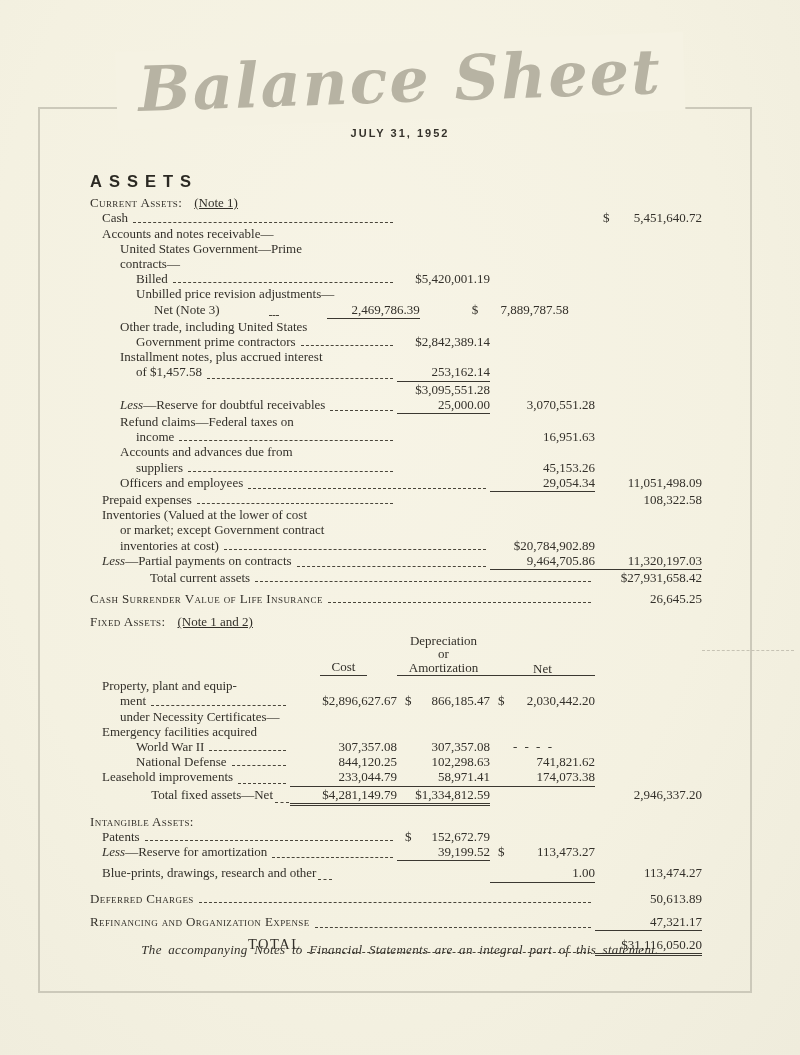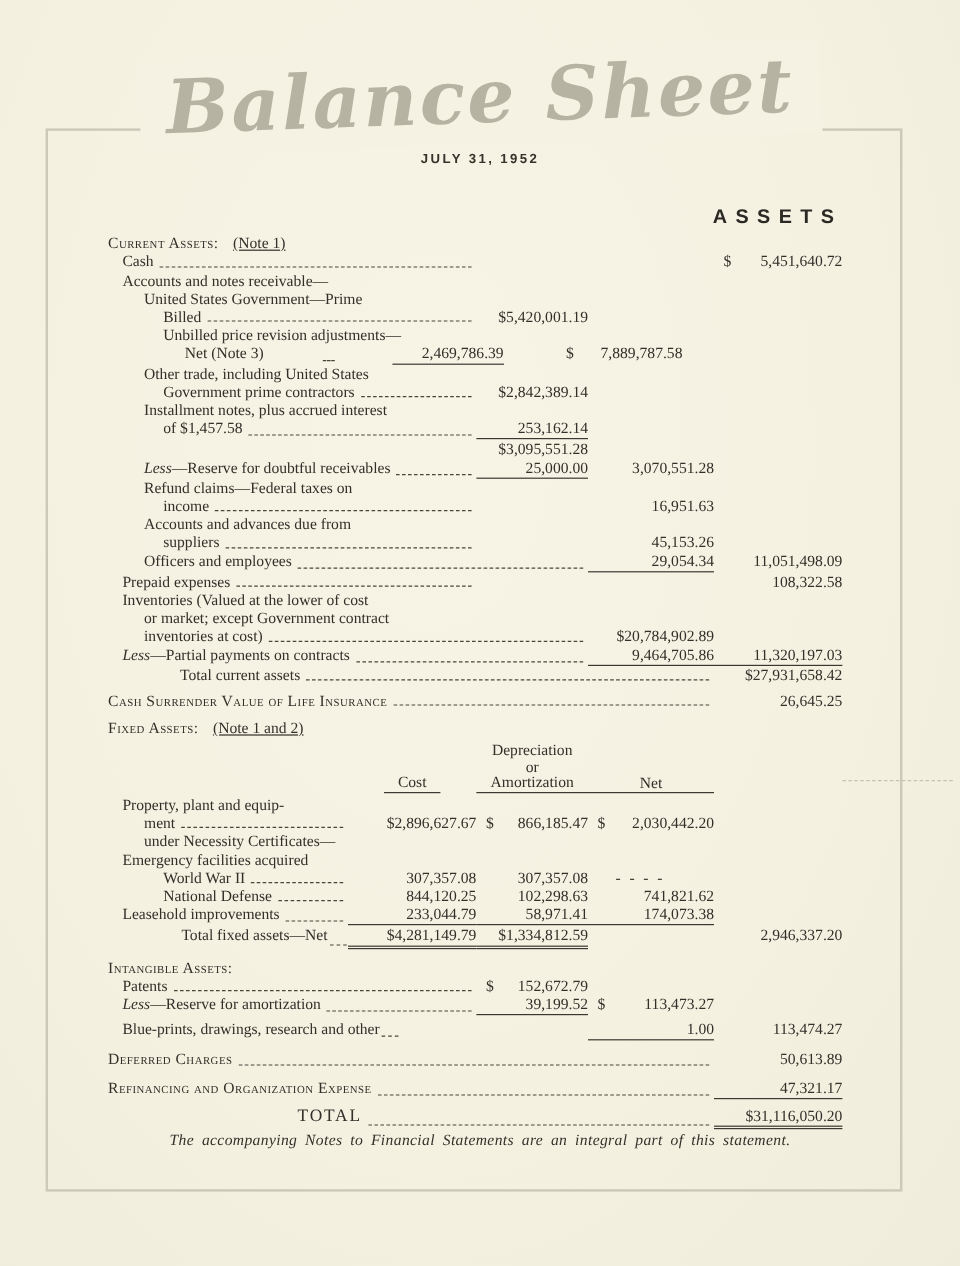--- a/index.html
+++ b/index.html
@@ -23,21 +23,21 @@
   .date-line {
     position:absolute; top:127px; left:0; width:100%; text-align:center;
     font-family:"Liberation Sans",sans-serif; font-weight:bold; font-size:11px;
     letter-spacing:2px; color:#35322b;
   }
   .content {
     position:absolute; left:90px; top:174px; width:612px;
     font-size:13px; line-height:15.2px;
   }
   .assets-title {
-    text-align:right; font-family:"Liberation Sans",sans-serif; font-weight:bold;
+    text-align:left; font-family:"Liberation Sans",sans-serif; font-weight:bold;
     font-size:16.5px; letter-spacing:7px; color:#2b2923; margin-bottom:6px;
   }
   .row { display:flex; align-items:baseline; white-space:nowrap; }
   .lbl { flex:0 0 auto; }
   .sc { font-variant:small-caps; letter-spacing:.4px; }
   .note { margin-left:12px;text-decoration:underline; }
   .it { font-style:italic; }
   .ldr { flex:1 1 auto; align-self:flex-end; border-bottom:1.6px dashed #49453a; margin:0 4px 3px 5px; min-width:10px; }
   .ldr-sm { flex:0 0 14px; align-self:flex-end; border-bottom:1.6px dashed #49453a; margin:0 1px 3px 2px; }
   .sp { flex:1 1 auto; }
@@ -94,20 +94,23 @@
           <span>$</span>
           <span>5,451,640.72</span>
         </span>
     </div>
     <div class="row i1">
       <span class="lbl">Accounts and notes receivable—</span>
     </div>
     <div class="row i2">
       <span class="lbl">United States Government—Prime</span>
     </div>
+    <div class="row i2">
+      <span class="lbl">contracts—</span>
+    </div>
     <div class="row i3">
       <span class="lbl">Billed</span>
       <span class="ldr"></span>
       <span class="ca">$5,420,001.19</span>
       <span class="cb"></span>
       <span class="cc"></span>
     </div>
     <div class="row i3">
       <span class="lbl">Unbilled price revision adjustments—</span>
     </div>

